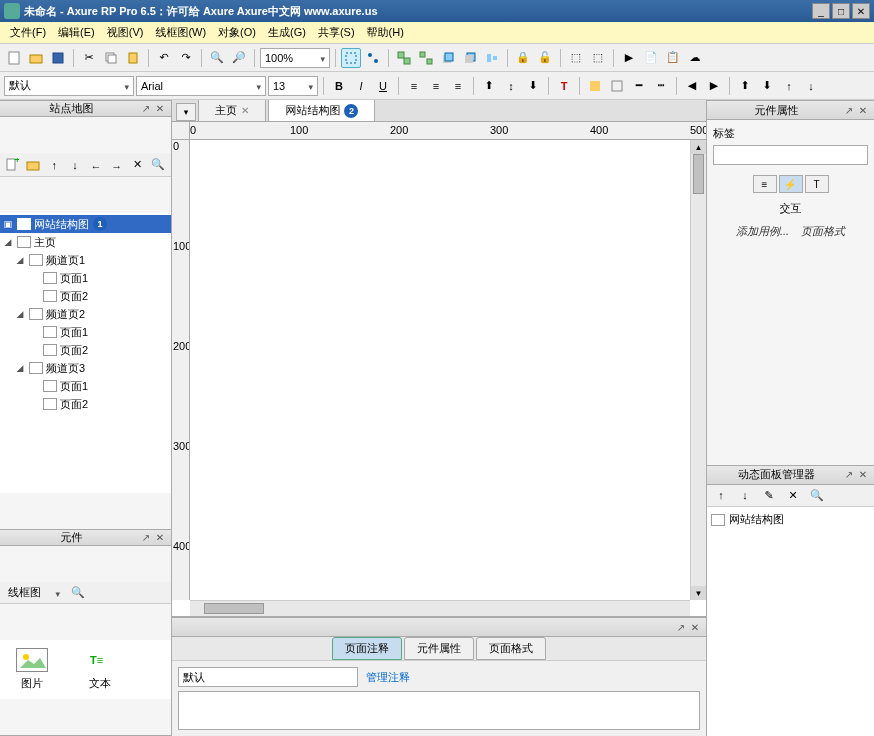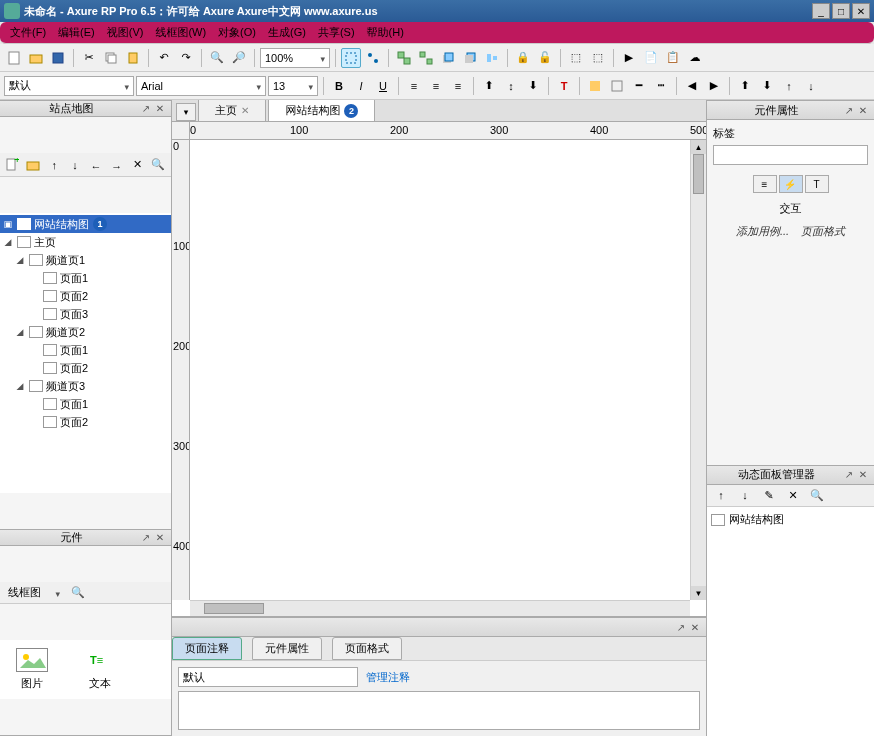--- a/index.html
+++ b/index.html
@@ -6,21 +6,21 @@
 body { background: #e8e8e8; width: 874px; height: 736px; overflow: hidden; display: flex; flex-direction: column; }
 
 
 .titlebar { background: linear-gradient(#3a6ea5, #2a5a95); color: #fff; height: 22px; display: flex; align-items: center; padding: 0 4px; font-size: 12px; }
 .titlebar .icon { width: 16px; height: 16px; background: #5a9; border-radius: 3px; margin-right: 4px; display: inline-block; }
 .titlebar .title { flex: 1; font-weight: bold; }
 .titlebar .winbtns { display: flex; gap: 2px; }
 .titlebar .winbtn { width: 18px; height: 16px; background: #ccc; border: 1px solid #888; display: flex; align-items: center; justify-content: center; font-size: 10px; color: #000; cursor: pointer; }
 
 
-.menubar { background: #be185d; height: 22px; display: flex; align-items: center; padding: 0 4px; border-bottom: 1px solid #ccc; border-radius: 6px; }
+.menubar { background: #fef9c3; height: 22px; display: flex; align-items: center; padding: 0 4px; border-bottom: 1px solid #ccc; }
 .menubar .mitem { padding: 2px 6px; cursor: pointer; }
 
 
 .toolbar { background: #f0f0f0; height: 28px; display: flex; align-items: center; padding: 2px 4px; border-bottom: 1px solid #ccc; gap: 2px; }
 .tbtn { width: 20px; height: 20px; border: 1px solid transparent; display: flex; align-items: center; justify-content: center; cursor: pointer; border-radius: 2px; }
 .tsep { width: 1px; height: 18px; background: #bbb; margin: 0 3px; }
 .tsel { height: 20px; border: 1px solid #aaa; background: #fff; padding: 0 4px; min-width: 60px; display: flex; align-items: center; justify-content: space-between; cursor: pointer; }
 .tsel .dd::after { content: "▾"; font-size: 9px; color: #555; }
 
 
@@ -77,21 +77,21 @@
 .scrollbar-v { width: 16px; background: #e8e8e8; border-left: 1px solid #ccc; position: relative; }
 .scrollbar-v .thumb { position: absolute; top: 14px; left: 2px; right: 2px; height: 40px; background: #c0c0c0; border: 1px solid #999; }
 .scrollbar-v .arr { height: 14px; display: flex; align-items: center; justify-content: center; background: #d8d8d8; font-size: 8px; }
 .scrollbar-h-row { height: 16px; display: flex; }
 .scrollbar-h { flex: 1; background: #e8e8e8; border-top: 1px solid #ccc; margin-left: 18px; margin-right: 16px; position: relative; }
 .scrollbar-h .thumb { position: absolute; left: 14px; top: 2px; bottom: 2px; width: 60px; background: #c0c0c0; border: 1px solid #999; }
 
 
 .bottom { height: 120px; border-top: 1px solid #aaa; background: #f0f0f0; display: flex; flex-direction: column; }
 .bottom .phead { justify-content: flex-end; }
-.btabs-row { height: 24px; display: flex; align-items: center; background: #e8e8e8; border-bottom: 1px solid #ccc; gap: 10px; }
+.btabs-row { height: 24px; display: flex; align-items: center; justify-content: center; background: #e8e8e8; border-bottom: 1px solid #ccc; gap: 2px; }
 .btab { padding: 3px 12px; border: 1px solid #aaa; background: #f0f0f0; cursor: pointer; border-radius: 3px 3px 0 0; }
 .btab.active { background: #c8dcf0; border-color: #5a8; }
 .bcontent { flex: 1; padding: 6px; display: flex; flex-direction: column; gap: 4px; }
 .brow { display: flex; align-items: center; gap: 8px; }
 .bsel { flex: 0 0 180px; height: 20px; border: 1px solid #aaa; background: #fff; padding: 0 4px; display: flex; align-items: center; justify-content: space-between; }
 .blink { color: #0066cc; cursor: pointer; text-align: center; }
 .barea { flex: 1; border: 1px solid #aaa; background: #fff; }
 
 
 .rfield { padding: 6px; }
@@ -334,25 +334,20 @@
       <div class="tnode indent2">
           <span class="exp"></span>
           <span class="ficon"></span>
           <span>页面1</span>
         </div>
       <div class="tnode indent2">
           <span class="exp"></span>
           <span class="ficon"></span>
           <span>页面2</span>
         </div>
-      <div class="tnode indent2">
-          <span class="exp"></span>
-          <span class="ficon"></span>
-          <span>页面3</span>
-        </div>
       <div class="tnode indent1">
         <span class="exp">◢</span>
           <span class="ficon"></span>
           <span>频道页2</span>
       </div>
       <div class="tnode indent2">
           <span class="exp"></span>
           <span class="ficon"></span>
           <span>页面1</span>
         </div>

